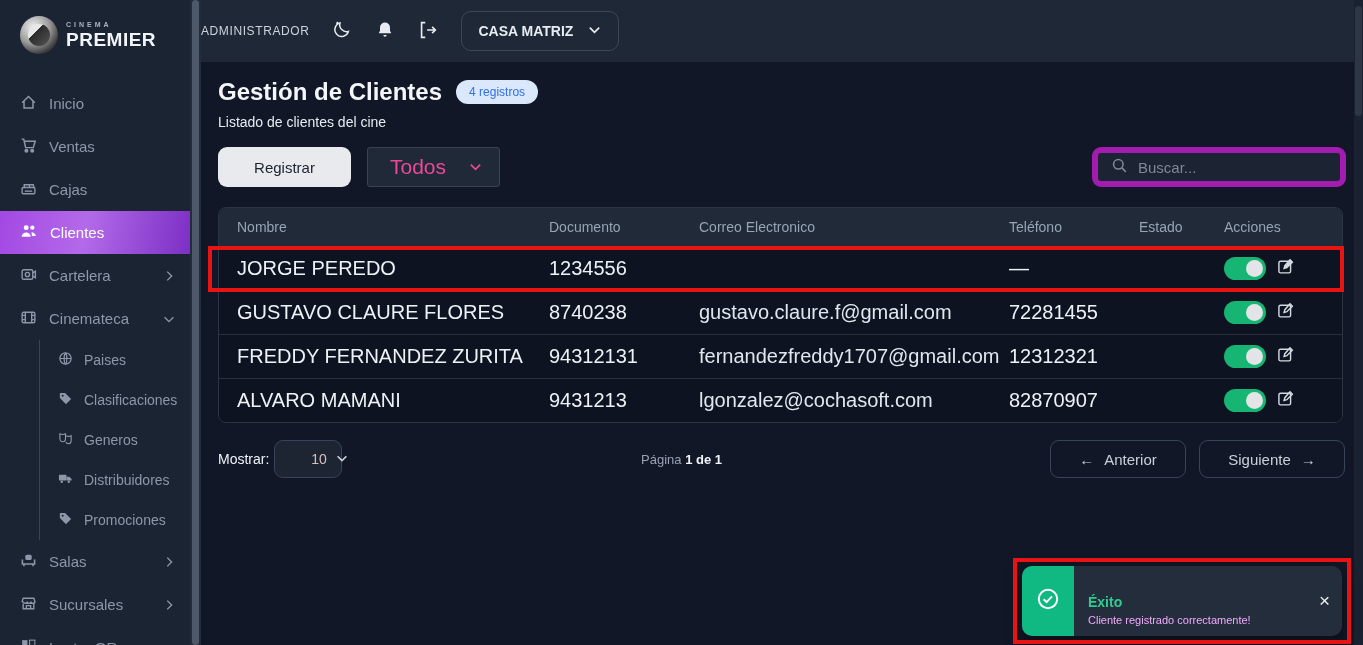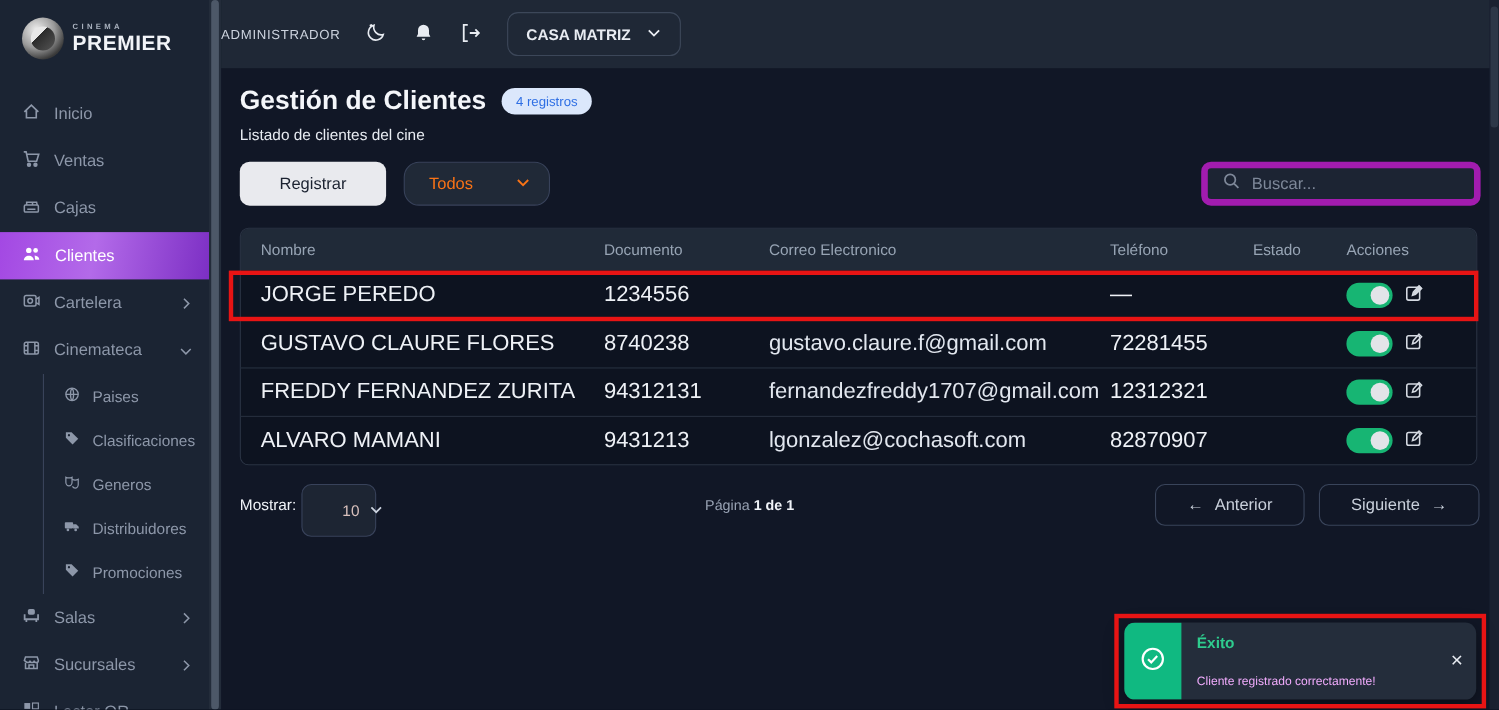--- a/index.html
+++ b/index.html
@@ -32,52 +32,52 @@
   .icon-btn { background:none; border:none; color:#e8ecf2; cursor:pointer; display:flex; align-items:center; }
   .branch-btn { display:flex; align-items:center; gap:14px; border:1px solid #3c4759; background:transparent; color:#e8ecf2; font-size:14px; font-weight:600; padding:10px 16px; border-radius:10px; cursor:pointer; }
 
   
   .title-row { position:absolute; left:218px; top:78px; display:flex; align-items:center; gap:14px; }
   .page-title { font-size:24px; font-weight:700; color:#f4f6fa; }
   .badge { background:#dbe7fb; color:#2f6fe4; font-size:12px; padding:5px 13px; border-radius:999px; }
   .subtitle { position:absolute; left:218px; top:114px; font-size:14px; color:#e8ecf2; }
 
   .btn-register { position:absolute; left:218px; top:147px; width:133px; height:40px; background:#e9eaee; color:#1b2230; border:none; border-radius:9px; font-size:15px; cursor:pointer; font-family:inherit; }
-  .select-filter { position:absolute; left:367px; top:147px; width:133px; height:40px; background:#202937; border:1px solid #38425a; border-radius:14px; color:#f97316; font-size:15px; display:flex; align-items:center; justify-content:space-between; padding:0 16px 0 22px; cursor:pointer; }
+  .select-filter { position:absolute; left:367px; top:147px; width:133px; height:40px; background:#202937; border:1px solid #38425a; border-radius:3px; color:#ec4899; font-size:21px; display:flex; align-items:center; justify-content:space-between; padding:0 16px 0 22px; cursor:pointer; }
   .search-box { position:absolute; left:1092px; top:147px; width:254px; height:40px; background:#1c2433; border:6px solid #a21caf; border-radius:9px; display:flex; align-items:center; padding:0 12px; gap:9px; }
   .search-box input { background:transparent; border:none; outline:none; color:#cdd4e0; font-size:15px; width:100%; font-family:inherit; }
   .search-box input::placeholder { color:#7e8899; }
 
   
   .table { position:absolute; left:218px; top:207px; width:1125px; border:1px solid #2b3444; border-radius:8px; overflow:hidden; }
   .trow { display:grid; grid-template-columns:312px 150px 310px 130px 85px 138px; align-items:center; }
   .thead { background:#202a38; height:38px; color:#97a4b4; font-size:14px; }
   .thead > div { padding-left:18px; }
   .tbody-row { height:44px; background:#0d1320; border-top:1px solid #27303f; color:#eef1f6; font-size:20px; }
   .tbody-row > div { padding-left:18px; }
   .cell-email { color:#e2e7ef; }
   .status-dot { width:8px; height:8px; border-radius:50%; background:#26c87d; margin-left:18px; }
   .actions-cell { display:flex; align-items:center; gap:10px; }
   .toggle { width:42px; height:23px; border-radius:12px; background:#17b573; position:relative; cursor:pointer; flex:0 0 auto; }
   .toggle .knob { position:absolute; right:3px; top:3px; width:17px; height:17px; border-radius:50%; background:#e2e4e8; }
   .edit-btn { background:none; border:none; color:#d5dae2; cursor:pointer; display:flex; }
 
   
   .show-label { position:absolute; left:218px; top:451px; font-size:14px; font-weight:400; color:#f0f3f8; }
-  .page-size { position:absolute; left:274px; top:440px; width:68px; height:48px; background:#1d2533; border:1px solid #38425a; border-radius:9px; color:#d8c0bc; font-size:14px; display:flex; align-items:center; justify-content:center; gap:8px; cursor:pointer;padding-left:44px; }
+  .page-size { position:absolute; left:274px; top:440px; width:68px; height:38px; background:#1d2533; border:1px solid #38425a; border-radius:9px; color:#d8c0bc; font-size:14px; display:flex; align-items:center; justify-content:center; gap:8px; cursor:pointer;padding-left:44px; }
   .page-info { position:absolute; left:0; top:452px; width:1363px; text-align:center; font-size:13px; color:#98a2b3; }
   .page-info b { color:#f0f3f8; }
   .btn-prev { position:absolute; left:1050px; top:440px; width:136px; height:38px; }
   .btn-next { position:absolute; left:1199px; top:440px; width:146px; height:38px; }
   .pager-btn { background:transparent; border:1px solid #39445a; border-radius:9px; color:#c9d0db; font-size:15px; display:flex; align-items:center; justify-content:center; gap:10px; cursor:pointer; font-family:inherit; }
 
   
   .toast { position:absolute; left:1022px; top:566px; width:320px; height:70px; display:flex; border-radius:10px; overflow:hidden; background:#242d3b; box-shadow:0 6px 18px rgba(0,0,0,0.45); z-index:4; }
   .toast-accent { width:52px; background:#10b981; display:flex; align-items:center; justify-content:center; color:#fff; }
-  .toast-body { flex:1; padding:10px 8px 10px 14px; display:flex; flex-direction:column; justify-content:space-between; gap:4px; }
+  .toast-body { flex:1; padding:10px 8px 10px 14px; display:flex; flex-direction:column; justify-content:flex-end; gap:4px; }
   .toast-title { color:#2ecc8e; font-size:14px; font-weight:700; }
   .toast-msg { color:#f0abfc; font-size:11px; }
   .toast-close { background:none; border:none; color:#e8ecf2; font-size:19px; cursor:pointer; padding:0 12px 0 2px; align-self:center; font-family:inherit; }
 
   
   .anno { position:absolute; border:4px solid #e81414; pointer-events:none; z-index:5; }
   .anno-row { left:208px; top:246px; width:1136px; height:46px; }
   .anno-toast { left:1013px; top:558px; width:338px; height:86px; }
 
   

